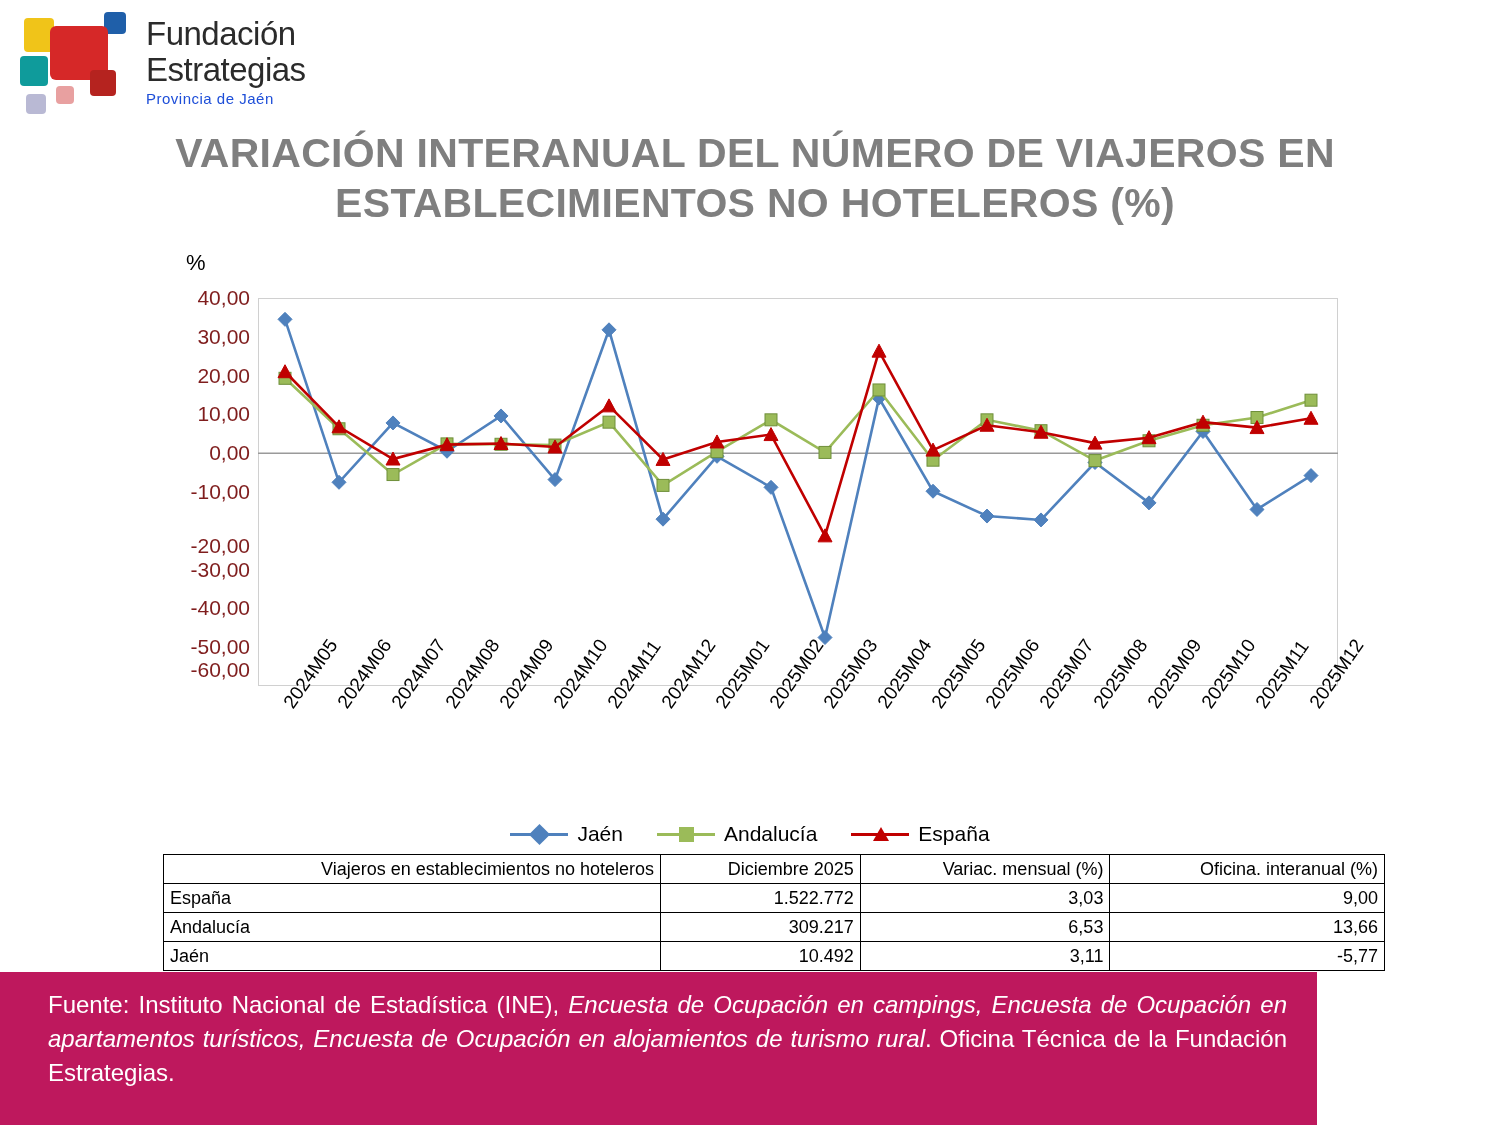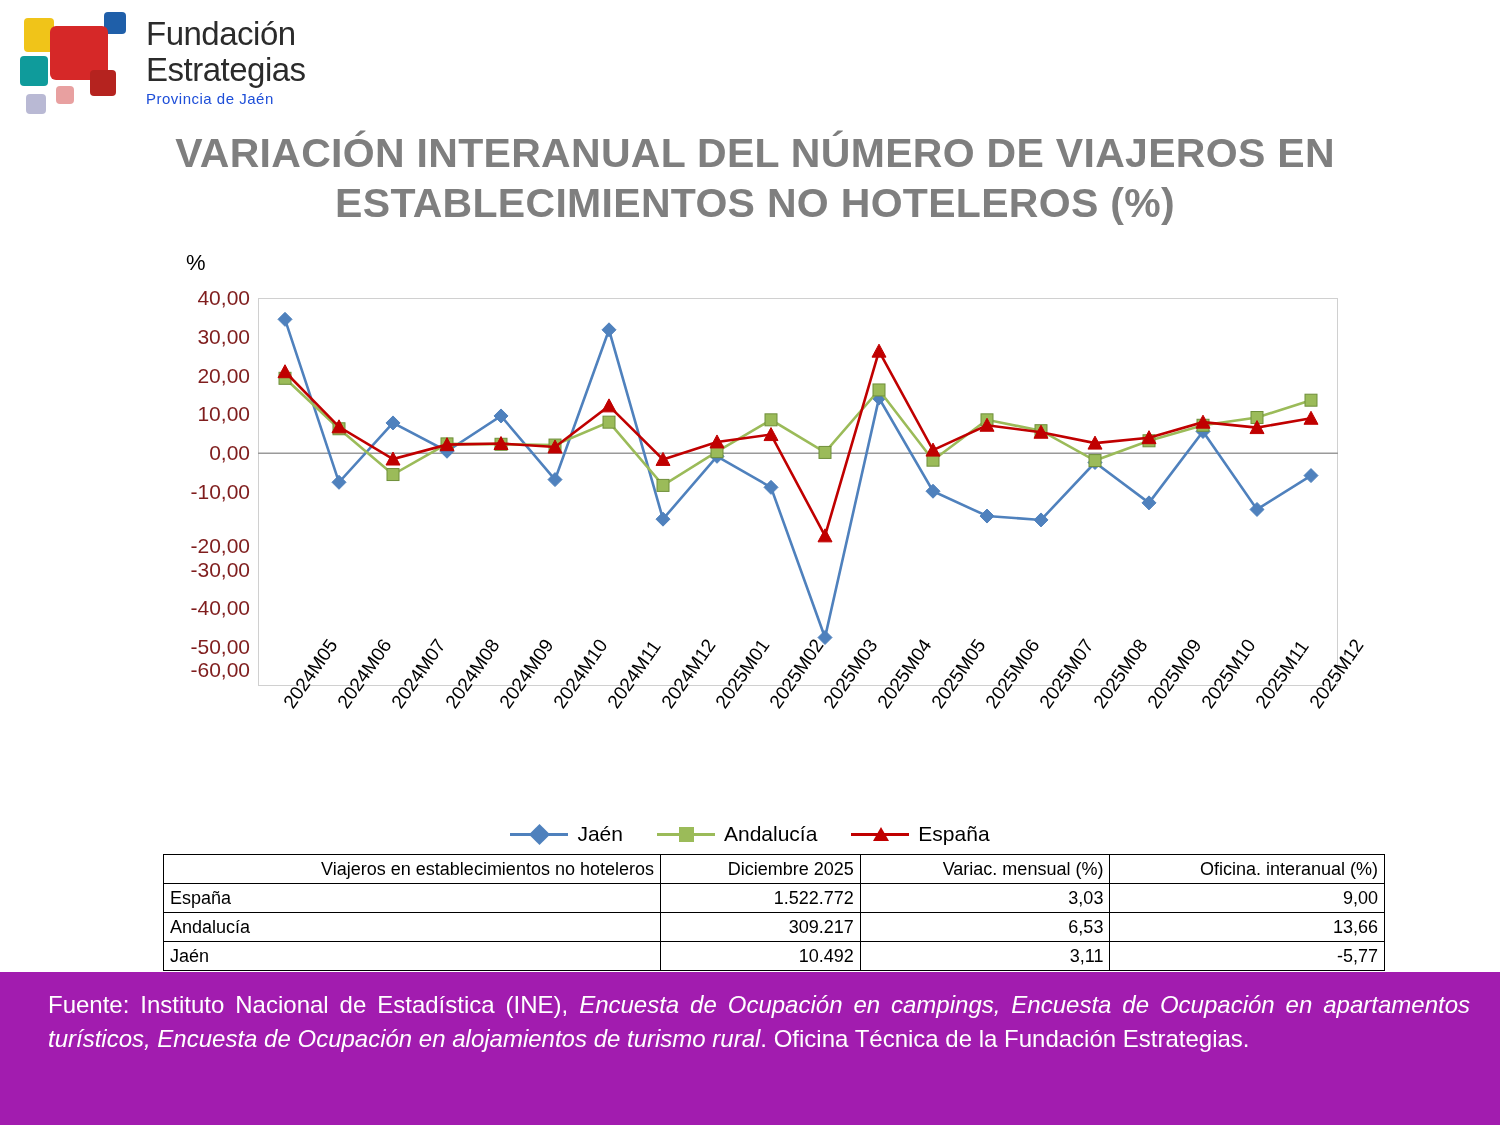--- a/index.html
+++ b/index.html
@@ -75,22 +75,22 @@
   
   .tbl-wrap { position:absolute; left:163px; top:854px; width:1222px; }
   table { border-collapse:collapse; width:100%; font-size:18px; }
   th, td { border:1px solid #000; padding:2px 6px; height:24px; }
   th { font-weight:normal; text-align:right; }
   td.lbl { text-align:left; }
   td.num { text-align:right; }
 
   
   .footer {
-    position:absolute; left:0; bottom:0; width:1500px; height:153px;
-    background:#a21caf; color:#ffffff;
+    position:absolute; left:0; bottom:0; width:1317px; height:153px;
+    background:#be185d; color:#ffffff;
     font-size:24px; line-height:34px;
     padding:16px 30px 0 48px;
     box-sizing:border-box;
     text-align:justify;
   }
   .footer i { font-style:italic; }
 </style>
 </head>
 <body>
 

